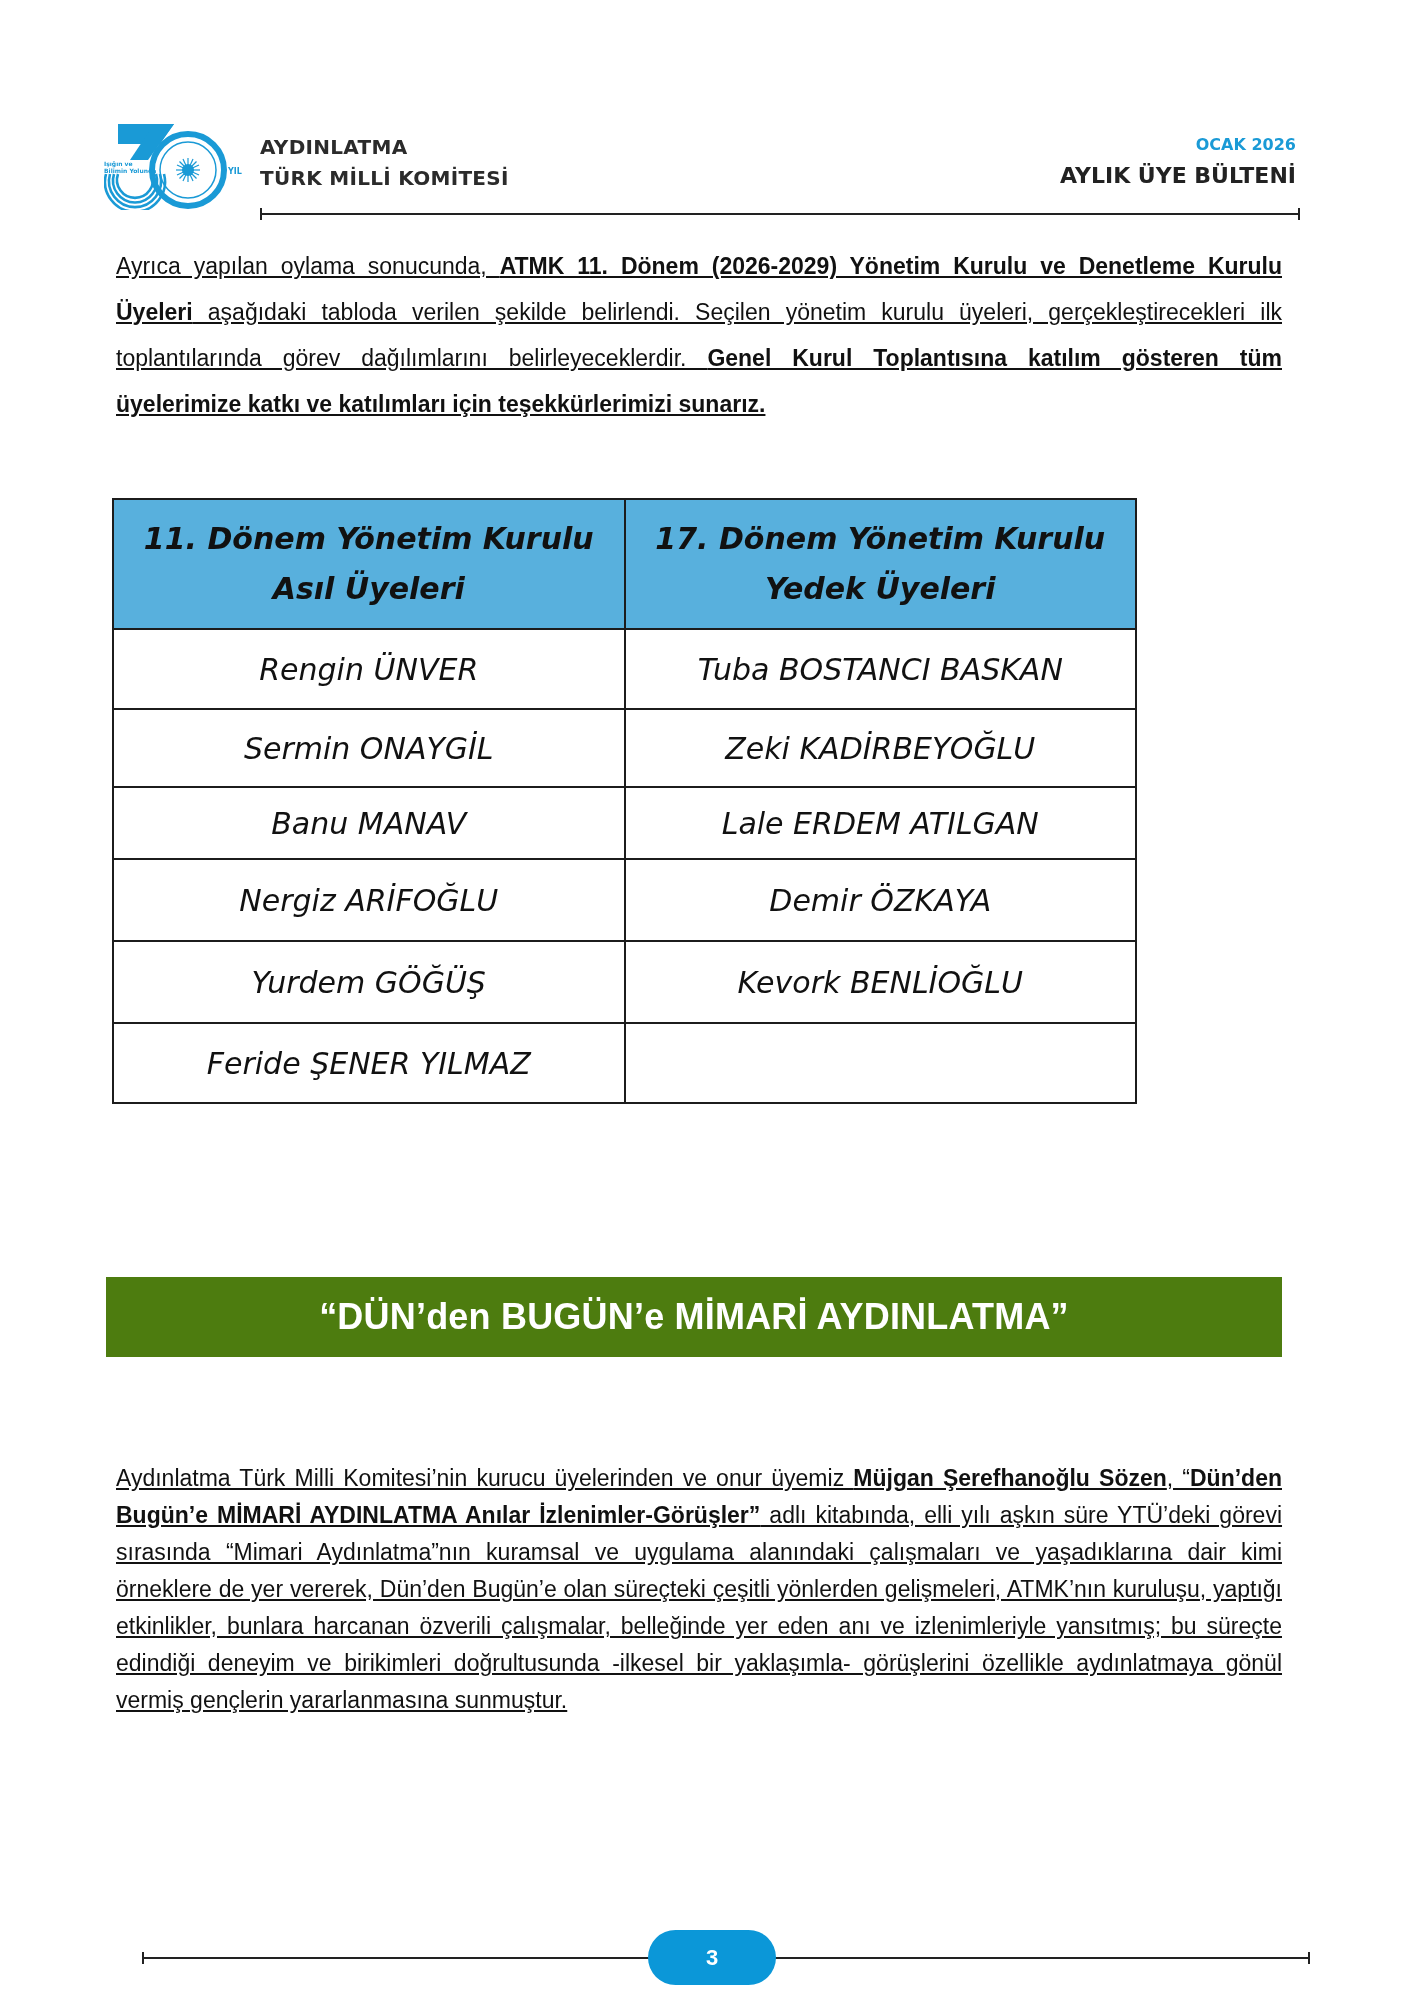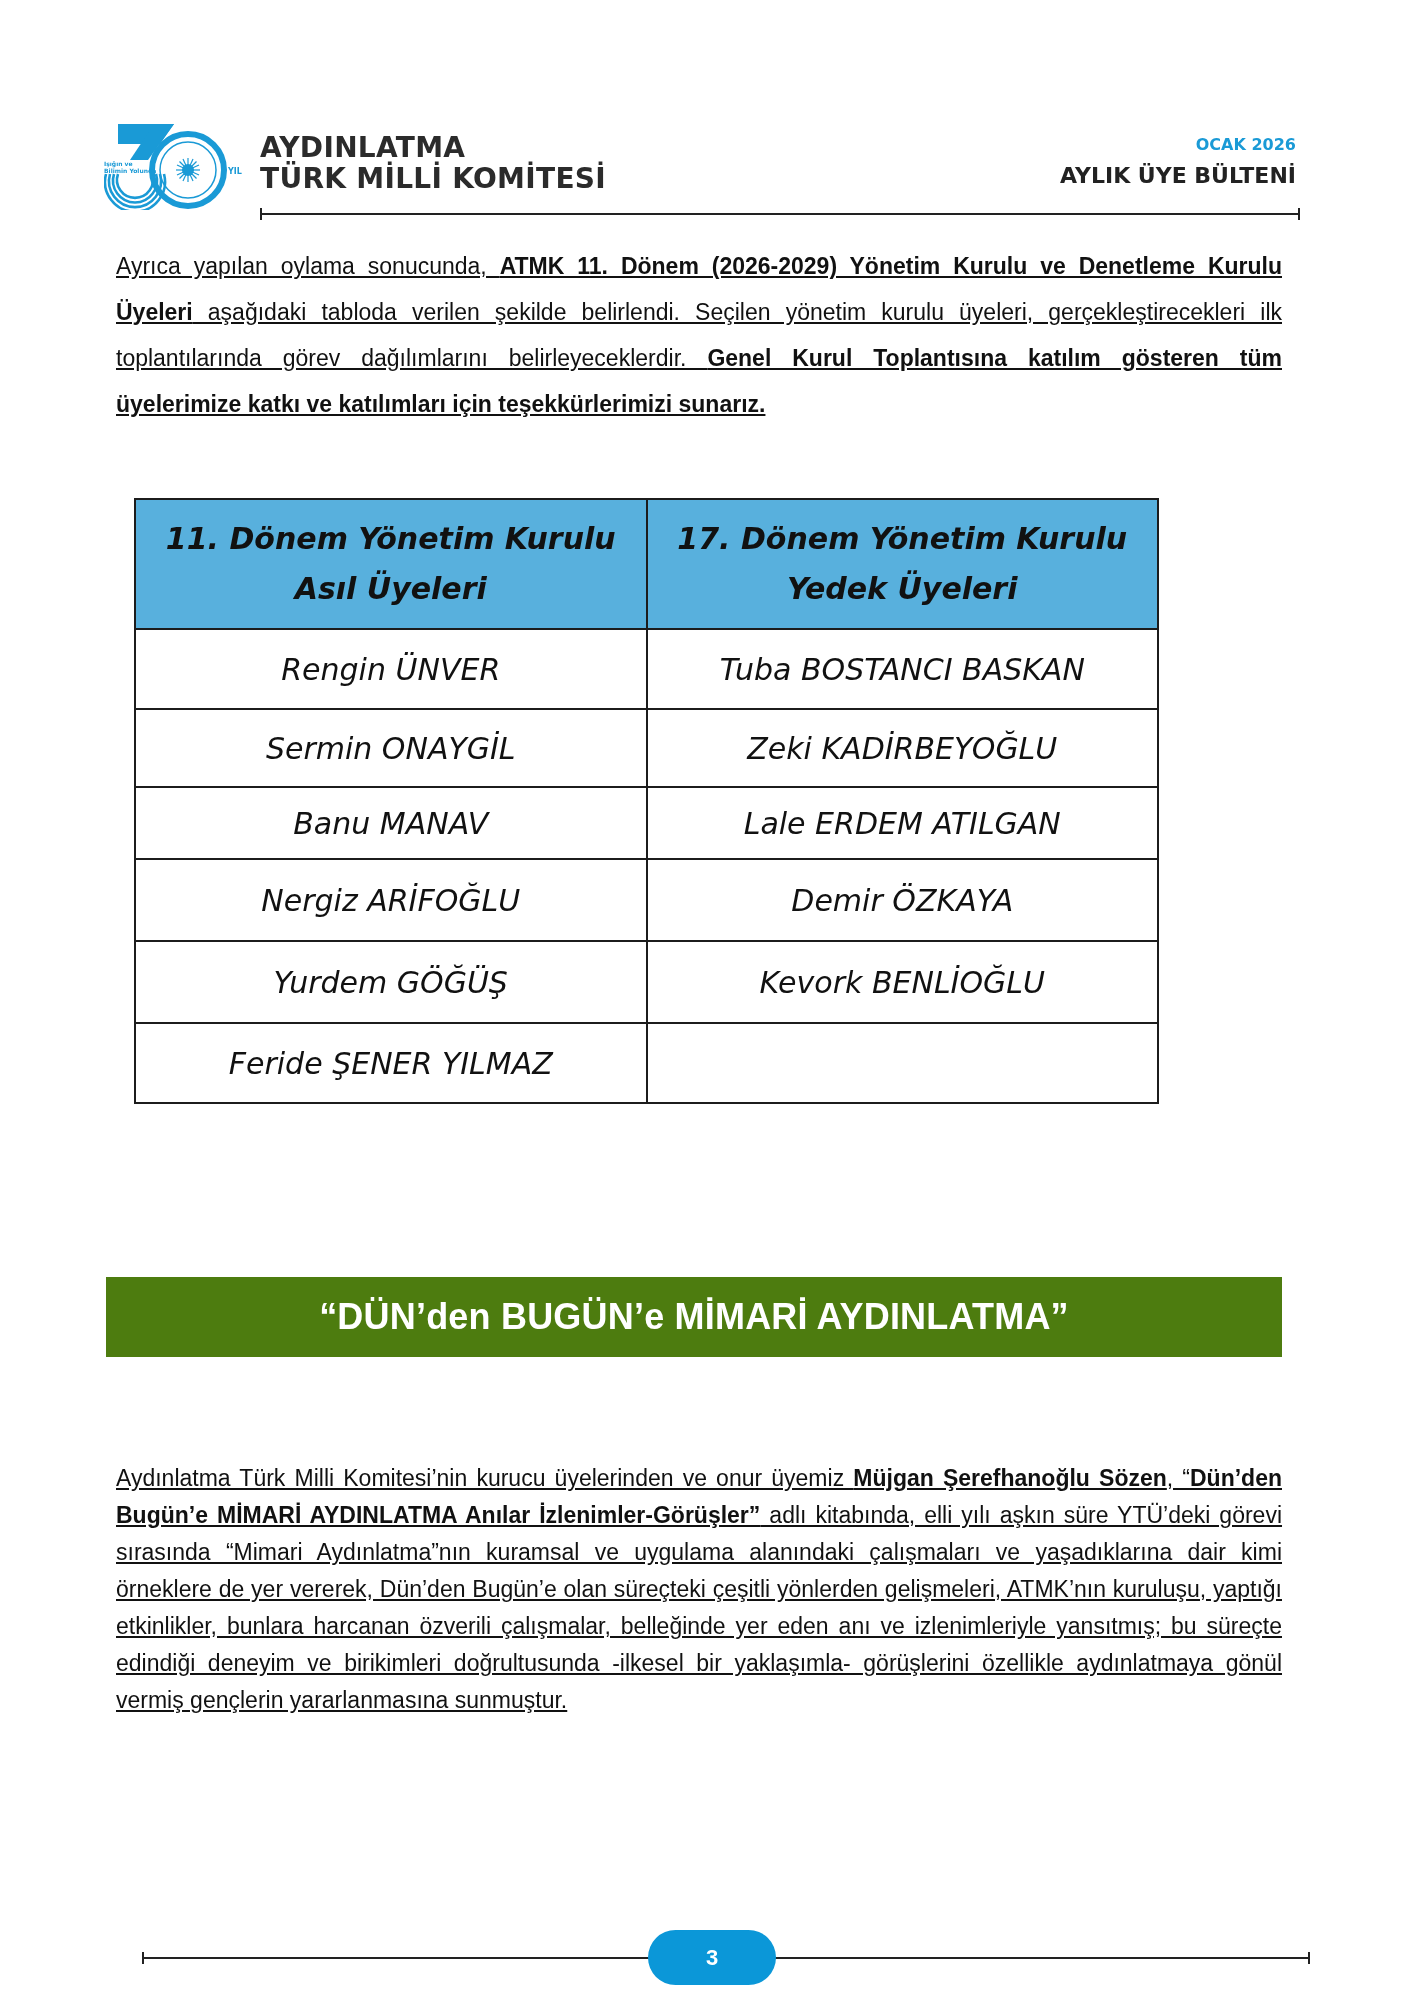--- a/index.html
+++ b/index.html
@@ -1,37 +1,37 @@
 <!DOCTYPE html>
 <html><head>
   <meta charset="utf-8">
   <style>
     * { box-sizing: border-box; margin: 0; padding: 0; }
     html, body { width: 1414px; height: 2000px; background: #ffffff; }
     body { position: relative; font-family: "DejaVu Sans", sans-serif; color: #111; overflow: hidden; }
 
     
     .logo { position: absolute; left: 104px; top: 122px; width: 140px; height: 88px; }
-    .org-name { position: absolute; left: 260px; top: 132px; font-family: "DejaVu Sans", sans-serif; font-weight: bold; font-size: 28px; line-height: 31px; color: #2b2b2b; letter-spacing: 0.3px; }
+    .org-name { position: absolute; left: 260px; top: 132px; font-family: "DejaVu Sans", sans-serif; font-weight: bold; font-size: 20px; line-height: 31px; color: #2b2b2b; letter-spacing: 0.3px; }
     .issue { position: absolute; right: 118px; top: 130px; text-align: right; }
     .issue .month { font-family: "DejaVu Sans", sans-serif; font-weight: bold; font-size: 16px; color: #1a9ad6; line-height: 30px; }
     .issue .bulletin { font-family: "DejaVu Sans", sans-serif; font-weight: bold; font-size: 22px; color: #222; line-height: 28px; margin-top: 2px; }
     .header-rule { position: absolute; left: 260px; right: 114px; top: 213px; height: 2px; background: #222; }
     .header-rule::before, .header-rule::after { content: ""; position: absolute; top: -5px; width: 2px; height: 12px; background: #222; }
     .header-rule::before { left: 0; }
     .header-rule::after { right: 0; }
 
     
     .para { position: absolute; left: 116px; width: 1166px; font-family: "Liberation Sans", sans-serif; font-size: 23px; line-height: 46px; text-align: justify; color: #111; text-decoration: underline; }
     .para b { font-weight: bold; }
     .para1 { top: 243px; }
     .para2 { top: 1460px; line-height: 37px; }
 
     
-    .members-table { position: absolute; left: 112px; top: 498px; width: 1025px; border-collapse: collapse; table-layout: fixed; margin-left: 22px; }
+    .members-table { position: absolute; left: 112px; top: 498px; width: 1025px; border-collapse: collapse; table-layout: fixed; }
     .members-table td { border: 2.5px solid #1c1c1c; text-align: center; vertical-align: middle; font-family: "DejaVu Sans", sans-serif; font-style: italic; font-size: 30px; color: #111; padding: 0 10px; }
     .members-table td.head { background: #58b0dd; font-weight: bold; line-height: 50px; }
     .members-table col { width: 50%; }
     .r-head { height: 130px; }
     .r-1 { height: 80px; }
     .r-2 { height: 78px; }
     .r-3 { height: 72px; }
     .r-4 { height: 130px; }
     .r-5 { height: 82px; }
     .r-6 { height: 82px; }

